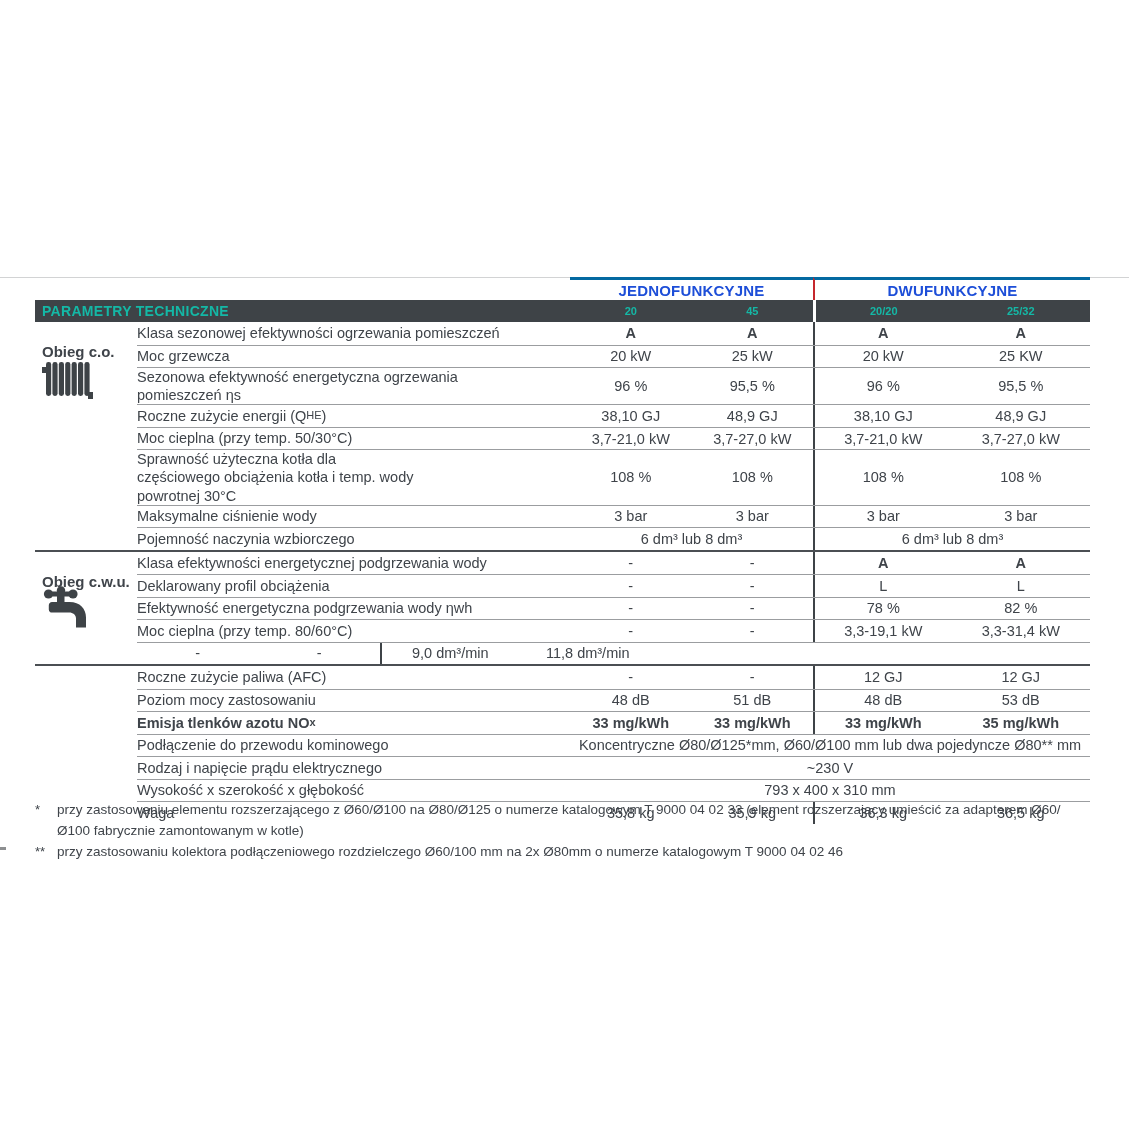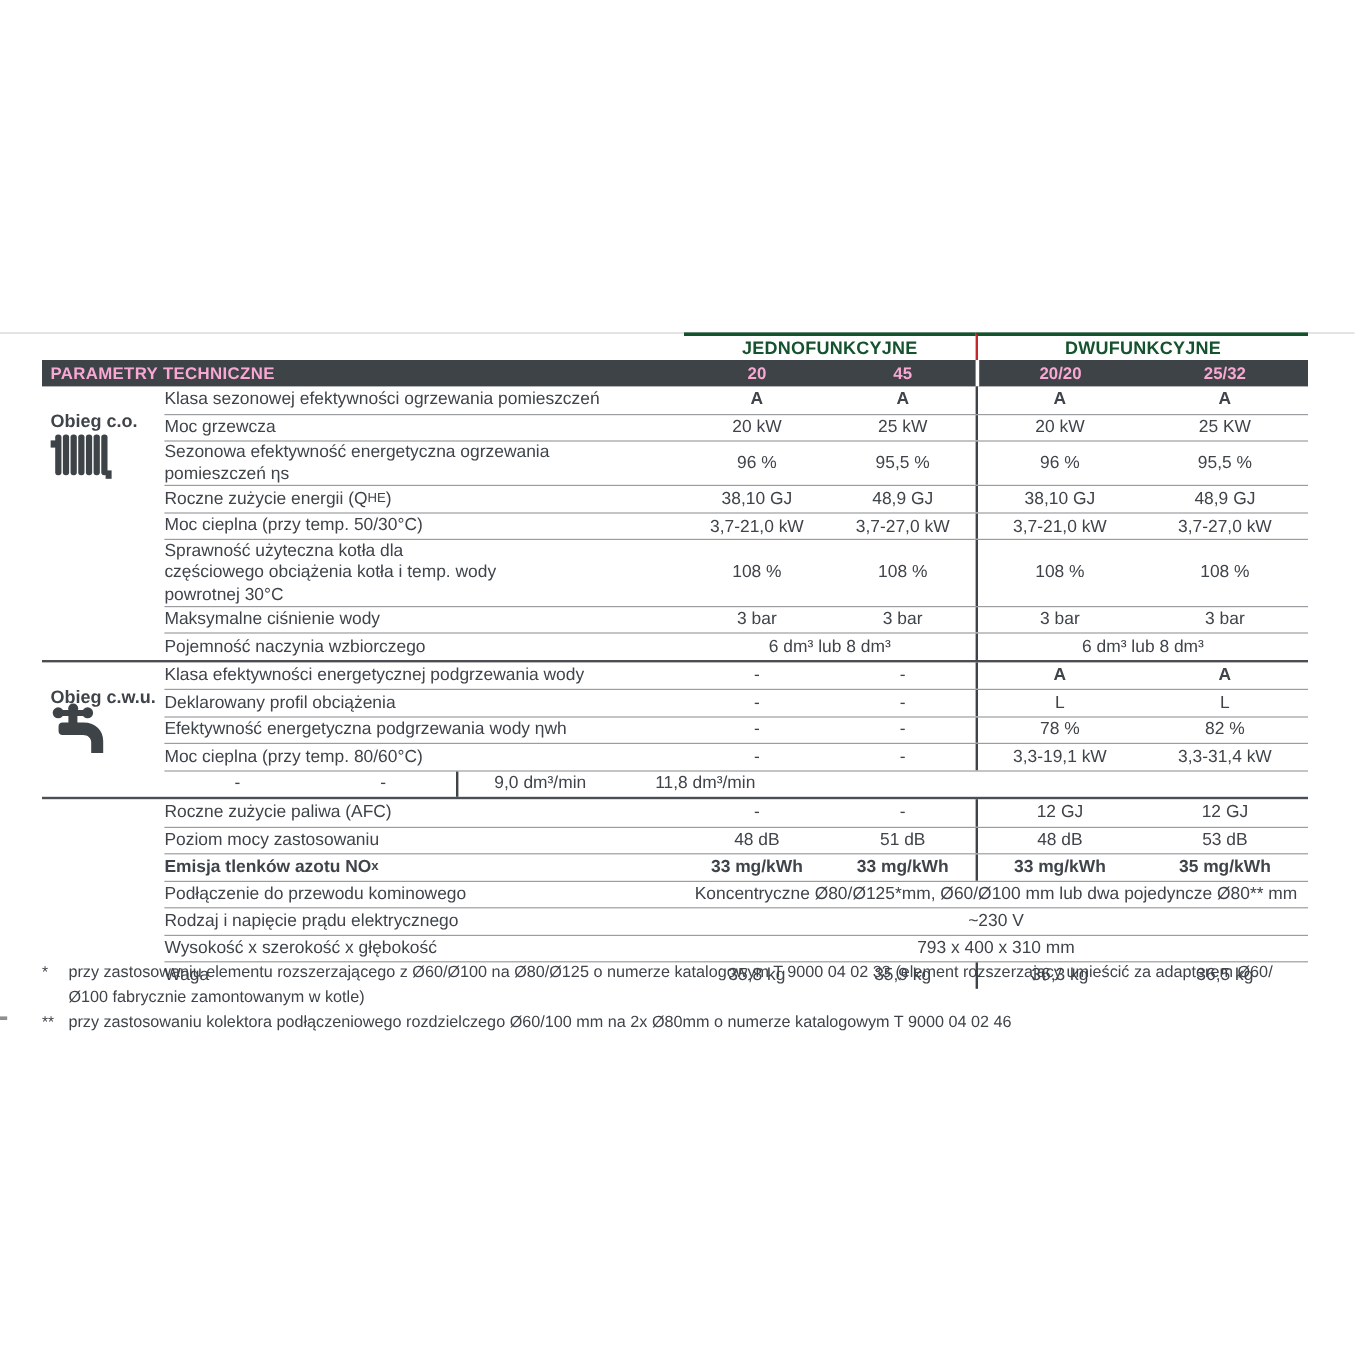--- a/index.html
+++ b/index.html
@@ -5,30 +5,30 @@
   * { box-sizing: border-box; margin: 0; padding: 0; }
   html,body { width:1129px; height:1129px; background:#fff;
     font-family:"Liberation Sans", sans-serif; color:#3f444a; }
   .page { position:relative; width:1129px; height:1129px; overflow:hidden; }
 
   
   .topline { position:absolute; left:0; top:277px; width:1129px; height:1px; background:#d2d3d4; }
 
   
   .groupband { position:absolute; left:570px; top:277px; width:520px; height:23px; display:flex; }
-  .gb { border-top:3px solid #14532d; display:flex; align-items:center; justify-content:center;
-        font-weight:bold; font-size:15px; color:#14532d; letter-spacing:.2px; }
+  .gb { border-top:3px solid #0369a1; display:flex; align-items:center; justify-content:center;
+        font-weight:bold; font-size:15px; color:#1d4ed8; letter-spacing:.2px; }
   .gb1 { width:243px; }
   .gb2 { width:277px; border-left:2px solid #c5272d; }
 
   
   .table { position:absolute; left:35px; top:300px; width:1055px; }
-  .thead { display:flex; height:22px; background:#3e4347; color:#f9a8d4; font-weight:bold; }
+  .thead { display:flex; height:22px; background:#3e4347; color:#14b8a6; font-weight:bold; }
   .thead .t { width:535px; display:flex; align-items:center; padding-left:7px; font-size:14px; letter-spacing:.3px; }
-  .hc { display:flex; align-items:center; justify-content:center; font-size:14px; }
+  .hc { display:flex; align-items:center; justify-content:center; font-size:11px; }
   .hc1,.hc2 { width:121.5px; }
   .hc3 { width:138.5px; border-left:3px solid #fff; }
   .hc4 { width:138.5px; }
 
   .section { display:flex; }
   .sec2, .sec3 { border-top:2px solid #4b4f53; }
   .side { width:102px; position:relative; flex:none; }
   .sname { font-weight:bold; font-size:15px; padding:21px 0 0 7px; white-space:nowrap; }
   .sicon { position:absolute; left:7px; }
   .sicon.rad { top:38px; }

